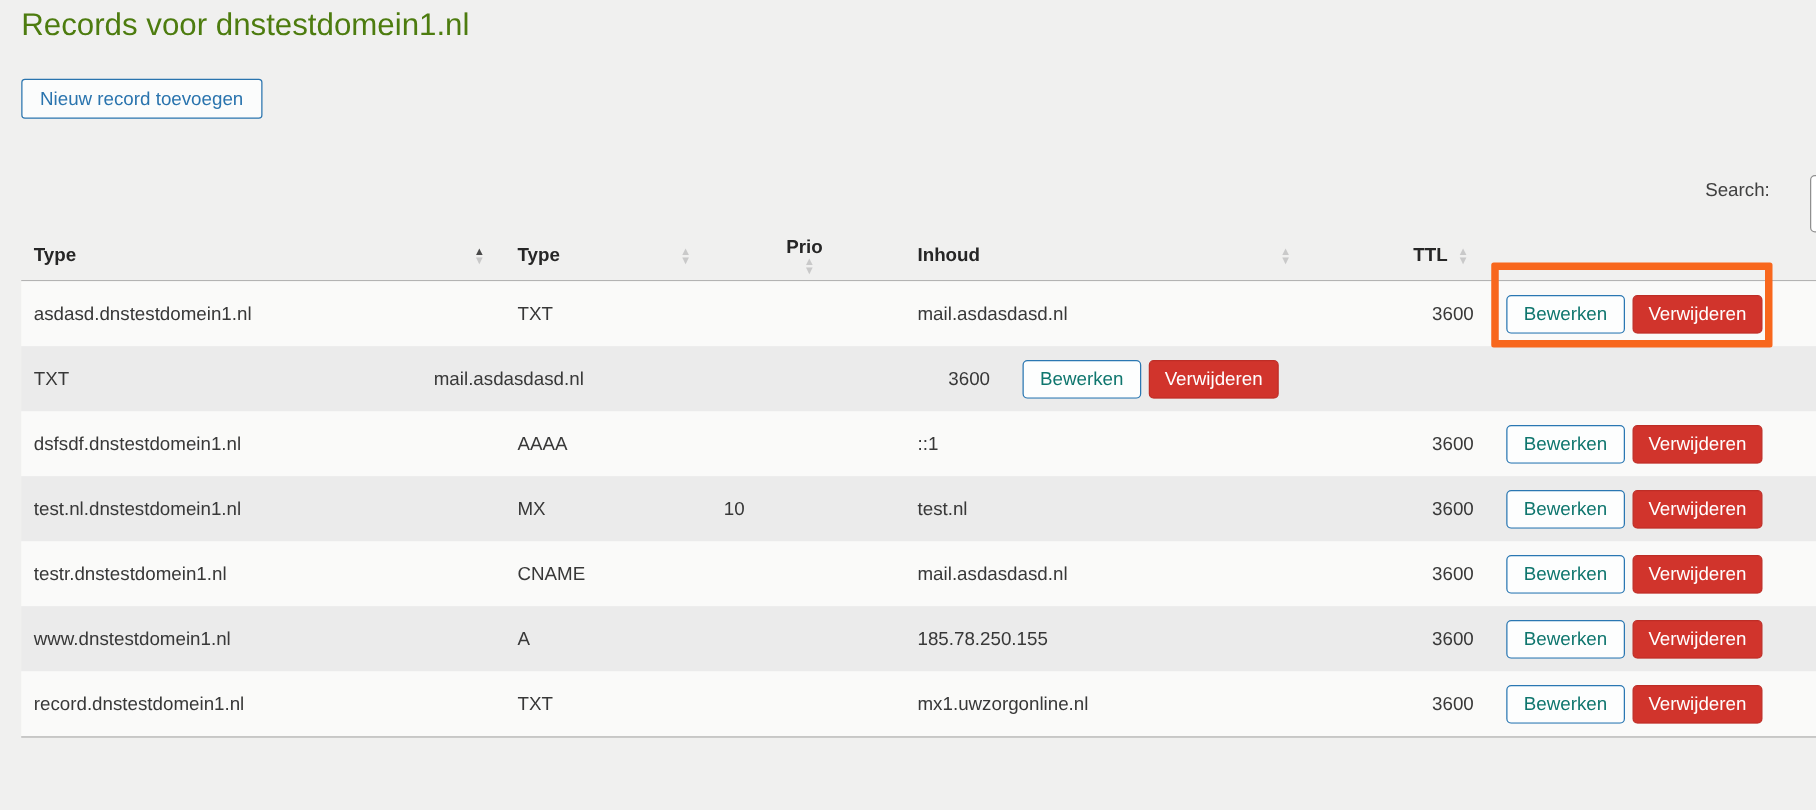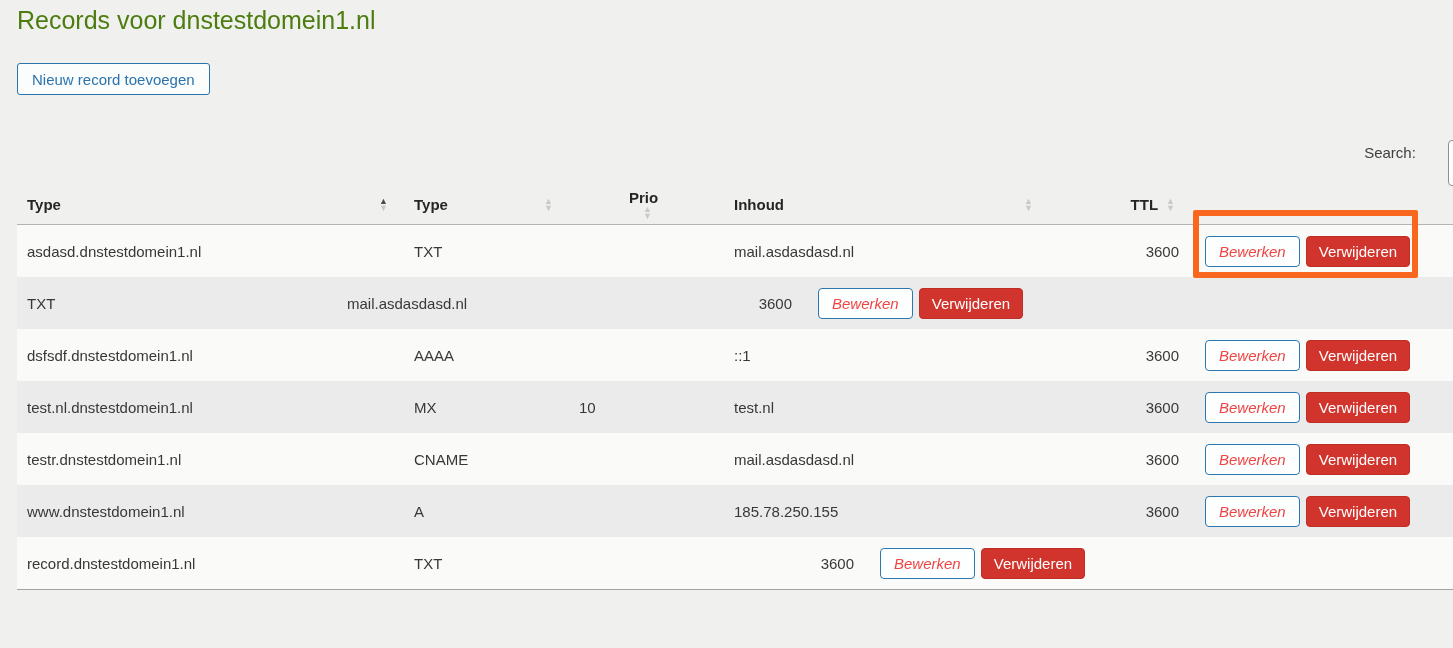--- a/index.html
+++ b/index.html
@@ -54,22 +54,22 @@
   .col-ttl    { width: 130px; text-align: right; padding-left: 0; }
   .col-actions{ flex: 1 1 auto; padding-left: 26px; display: flex; align-items: center; }
   .th { display: flex; align-items: center; justify-content: space-between; padding-right: 16px; }
   .th.col-ttl { justify-content: flex-end; padding-right: 4px; }
   .sort { display: flex; flex-direction: column; margin-left: 8px; cursor: pointer; }
   .arr { font-size: 9px; line-height: 7px; color: #c9c9c9; font-style: normal; }
   .arr.active { color: #4a4a4a; }
   .btn-edit {
     height: 31px; padding: 0 13px; margin-right: 6px;
     font-family: "Liberation Sans", sans-serif; font-size: 15px;
-    color: #ef4444; background: #fdfefe;
-    border: 1px solid #2a77b2; border-radius: 4px; cursor: pointer; font-style: italic;
+    color: #0f766e; background: #fdfefe;
+    border: 1px solid #2a77b2; border-radius: 4px; cursor: pointer;
   }
   .btn-delete {
     height: 31px; padding: 0 12px;
     font-family: "Liberation Sans", sans-serif; font-size: 15px;
     color: #ffffff; background: #d1342c;
     border: 1px solid #be2d26; border-radius: 4px; cursor: pointer; text-align: right;
   }
   .annotation-box {
     position: absolute; left: 1193px; top: 210px;
     width: 225px; height: 68px;
@@ -195,20 +195,21 @@
     <div class="td col-actions">
       <button class="btn-edit">Bewerken</button>
       <button class="btn-delete">Verwijderen</button>
     </div>
   </div>
 
   <div class="tr odd">
     <div class="td col-naam">record.dnstestdomein1.nl</div>
     <div class="td col-type">TXT</div>
     <div class="td col-prio"></div>
+    <div class="td col-inhoud">mx1.uwzorgonline.nl</div>
     <div class="td col-ttl">3600</div>
     <div class="td col-actions">
       <button class="btn-edit">Bewerken</button>
       <button class="btn-delete">Verwijderen</button>
     </div>
   </div>
 </div>
 </div>
 
 <div class="annotation-box"></div>

